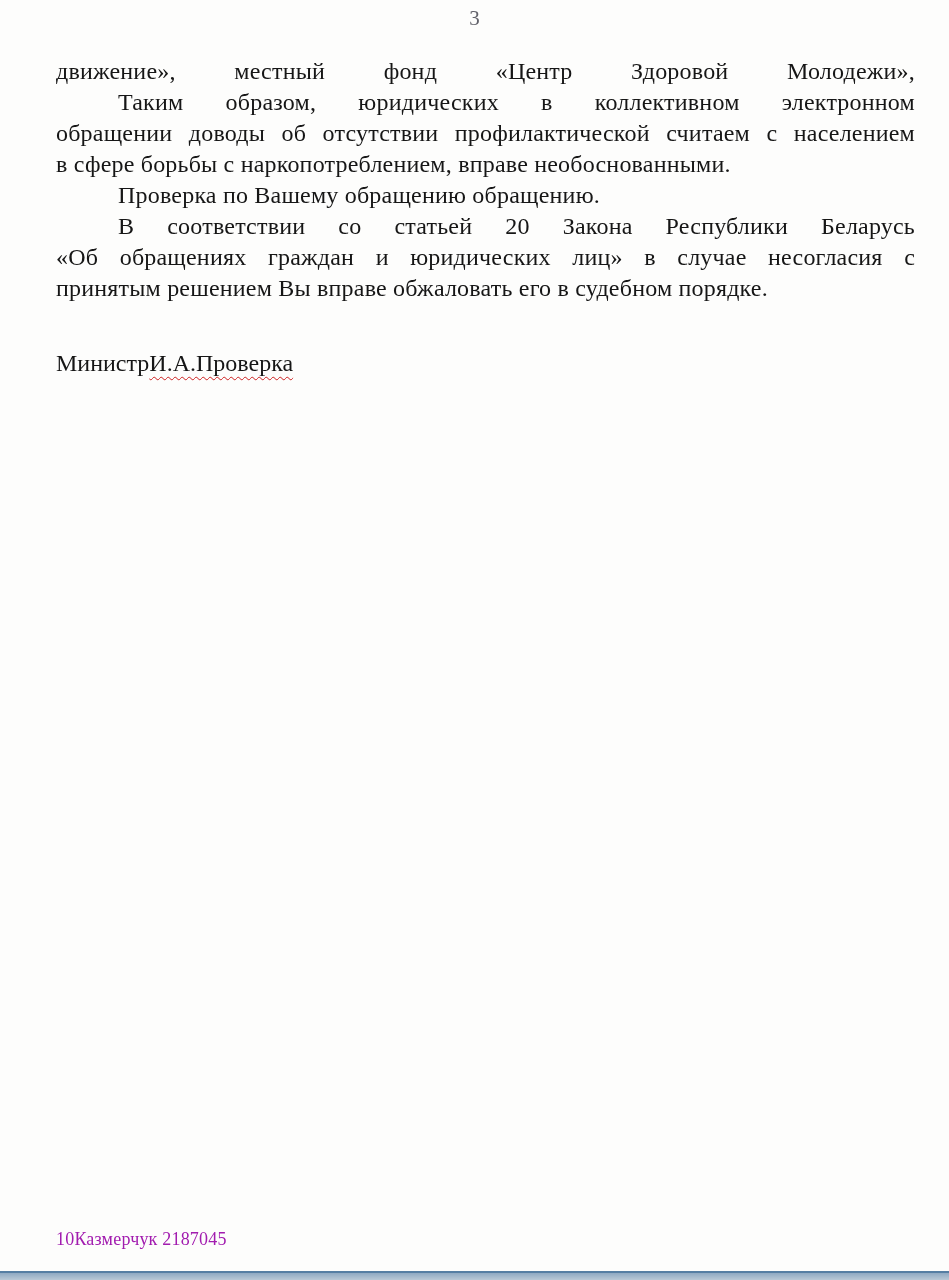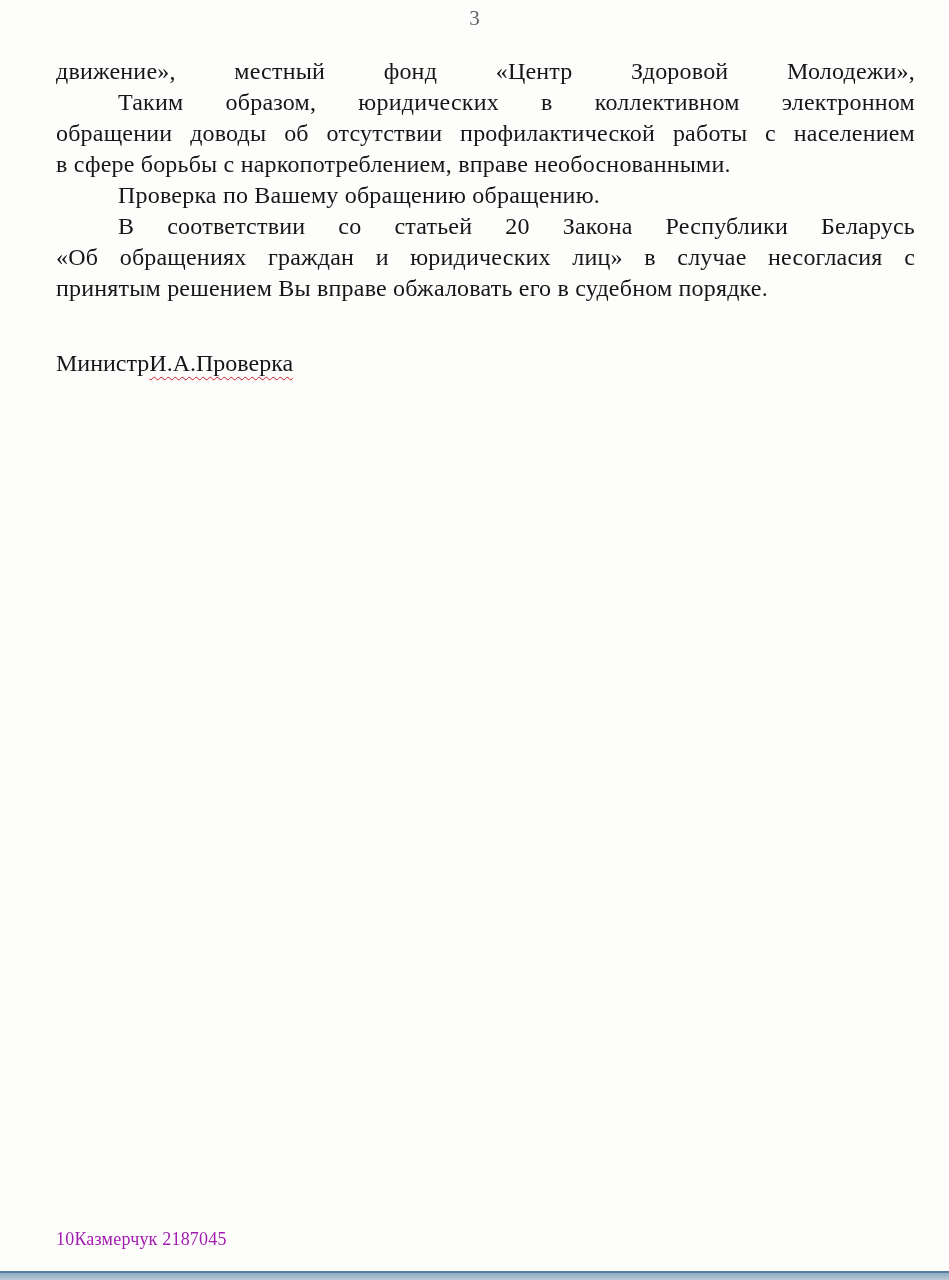--- a/index.html
+++ b/index.html
@@ -84,21 +84,21 @@
 <div class="page-number">3</div>
 
 <div class="text-block">
 
   <div>
     <div class="ln just">движение», местный фонд «Центр Здоровой Молодежи»,</div>
   </div>
 
   <div>
     <div class="ln just ind">Таким образом, юридических в коллективном электронном</div>
-    <div class="ln just">обращении доводы об отсутствии профилактической работы с населением</div>
+    <div class="ln just">обращении доводы об отсутствии профилактической считаем с населением</div>
     <div class="ln">в сфере борьбы с наркопотреблением, вправе необоснованными.</div>
   </div>
 
   <div>
     <div class="ln ind">Проверка по Вашему обращению обращению.</div>
   </div>
 
   <div>
     <div class="ln just ind">В соответствии со статьей 20 Закона Республики Беларусь</div>
     <div class="ln just">«Об обращениях граждан и юридических лиц» в случае несогласия с</div>

